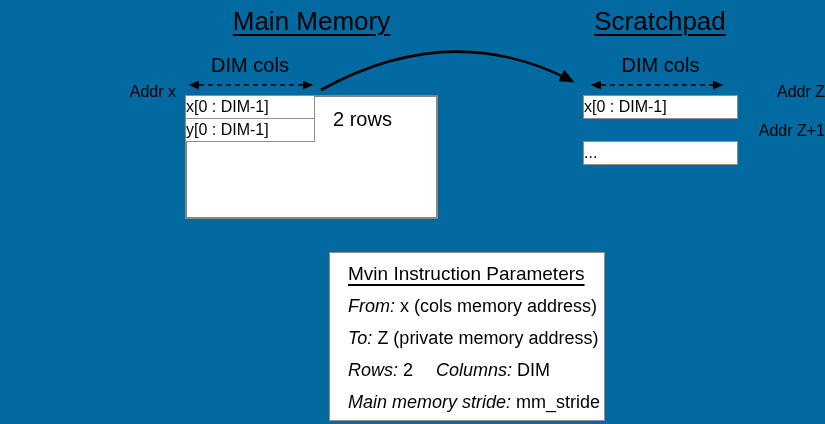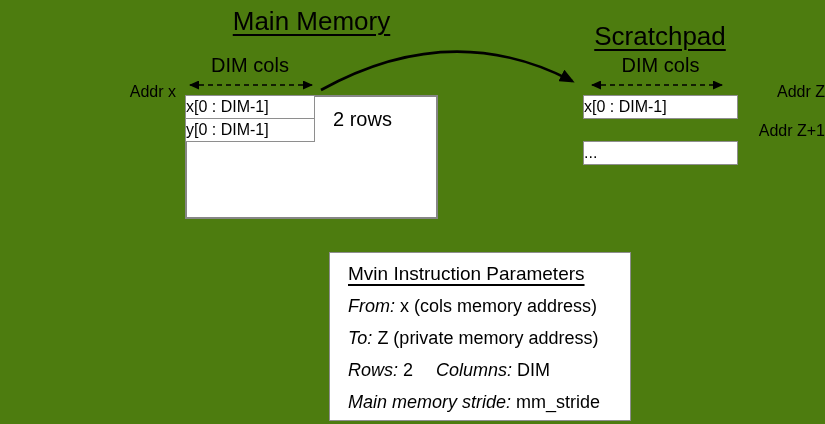--- a/index.html
+++ b/index.html
@@ -6,41 +6,41 @@
     margin: 0;
     padding: 0;
     background: #ffffff;
     font-family: "Liberation Sans", "DejaVu Sans", sans-serif;
     color: #000;
   }
   .canvas {
     position: relative;
     width: 825px;
     height: 424px;
-    background: #4d7c0f;
+    background: #0369a1;
     overflow: hidden;
   }
   .overlay {
     position: absolute;
     left: 0; top: 0;
     width: 825px; height: 424px;
     pointer-events: none;
   }
   .abs { position: absolute; box-sizing: border-box; }
 
   .section-title {
     font-size: 26px;
     text-align: center;
     text-decoration: underline;
     text-decoration-thickness: 2px;
     text-underline-offset: 4px;
     white-space: nowrap;
   }
   .mm-title { left: 185px; top: 6px; width: 253px; }
-  .sp-title { left: 570px; top: 6px; width: 180px; margin-top: 15px; }
+  .sp-title { left: 570px; top: 6px; width: 180px; }
 
   .dimcols {
     font-size: 20px;
     text-align: center;
     white-space: nowrap;
   }
   .mm-dimcols { left: 185px; top: 54px; width: 130px; }
   .sp-dimcols { left: 583px; top: 54px; width: 155px; }
 
   .outerbox {
@@ -73,21 +73,21 @@
   .aline0 { top: 81px; }
   .aline1 { top: 120px; }
 
   .two-rows-label {
     left: 333px; top: 108px;
     font-size: 20px;
     white-space: nowrap;
   }
 
   .param-box {
-    left: 329px; top: 252px; width: 302px; height: 169px;
+    left: 329px; top: 252px; width: 276px; height: 169px;
     border: 1.5px solid #8e8e8e;
     background: #ffffff;
     padding: 10px 10px 0 18px;
   }
   .param-title {
     font-size: 19px;
     text-decoration: underline;
     text-decoration-thickness: 1.5px;
     text-underline-offset: 4px;
     white-space: nowrap;

